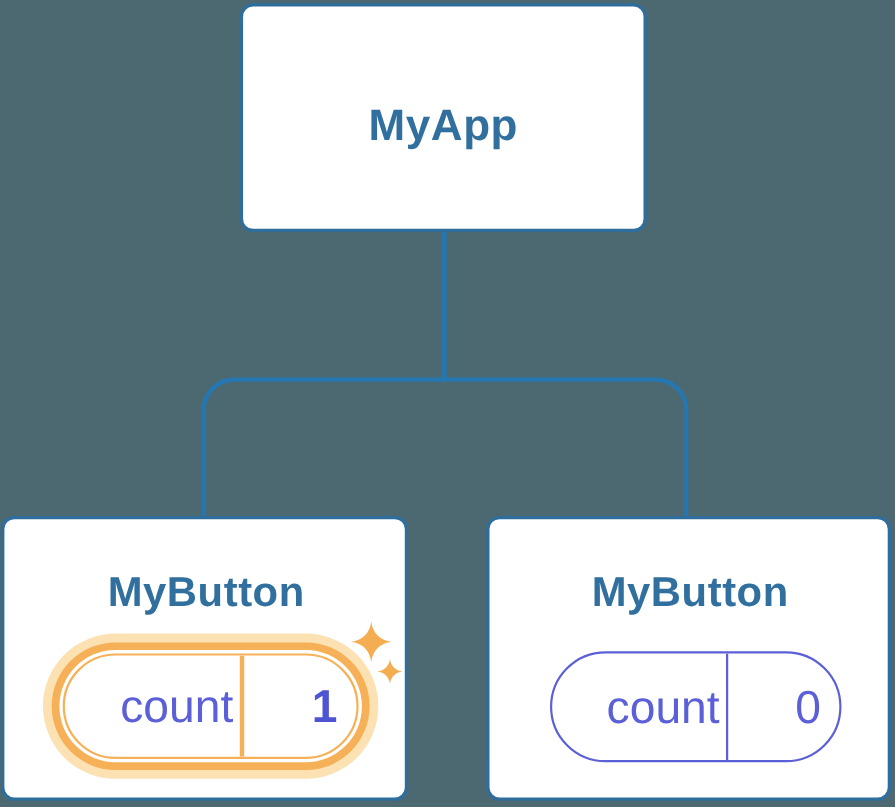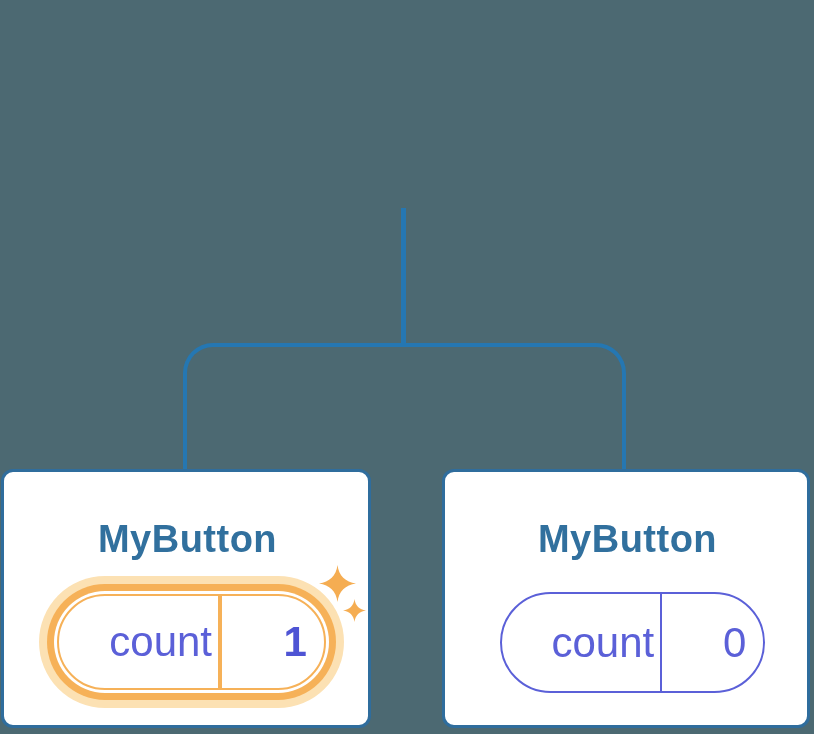--- a/index.html
+++ b/index.html
@@ -171,20 +171,23 @@
   .sparkle-small { left: 339px; top: 127px; width: 23px; height: 23px; }
 </style>
 </head>
 <body>
 
 <div class="canvas">
 
   <div class="stem"></div>
   <div class="bracket"></div>
 
+  <div class="card card-root">
+    <div class="root-title">MyApp</div>
+  </div>
 
   <div class="card card-left">
     <div class="child-title">MyButton</div>
 
     <div class="pill-glow">
       <div class="pill-ring">
         <div class="pill-gap">
           <div class="pill-inner pill-inner-highlight">
             <span class="cell label-cell state-label">count</span>
             <span class="divider-orange"></span>

